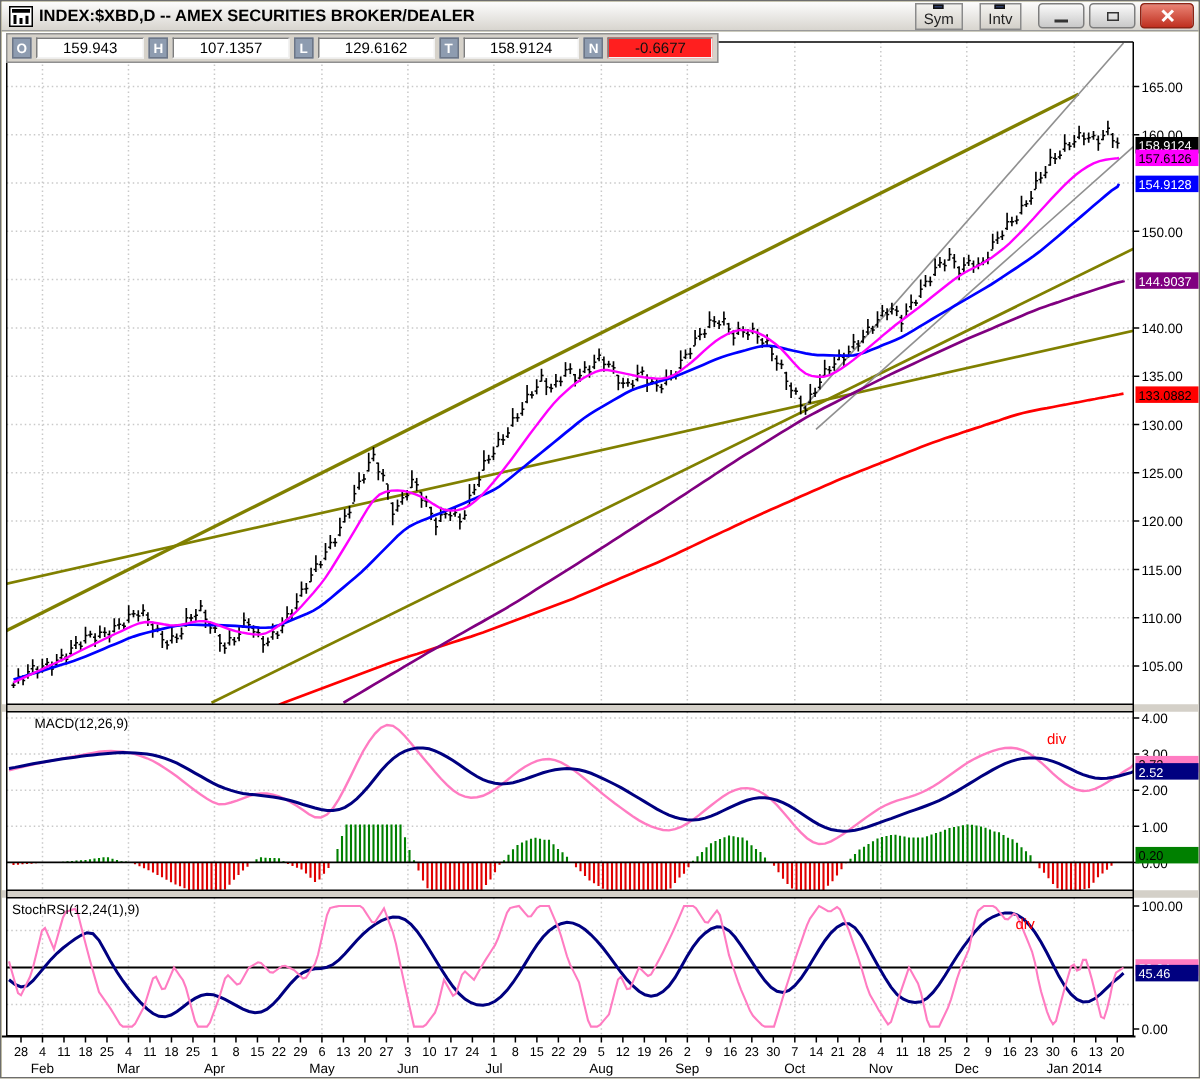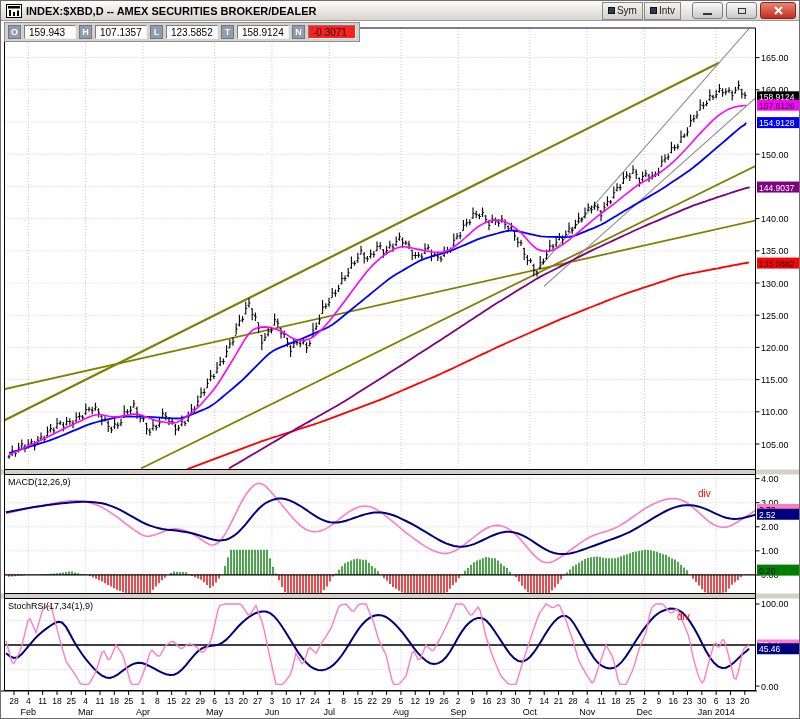--- a/index.html
+++ b/index.html
@@ -1,29 +1,29 @@
 <!DOCTYPE html>
 <html><head>
 <meta charset="utf-8">
 <style>
   html,body{margin:0;padding:0;background:#d4d0c8;font-family:"Liberation Sans",sans-serif;}
   .window{position:relative;width:800px;height:719px;background:#fef9c3;border:1px solid #6d6d6d;box-sizing:border-box;overflow:hidden;}
   .titlebar{position:absolute;left:0;top:0;width:100%;height:20px;background:linear-gradient(#fdfdfd,#d8d5cf);border-bottom:1px solid #9a9a9a;display:flex;align-items:center;z-index:30;box-sizing:border-box;padding:0 3px;}
   .app-icon{width:16px;height:14px;margin:0 4px 0 2px;flex:0 0 auto;}
   .title-text{font-size:11px;font-weight:700;color:#000;white-space:nowrap;overflow:hidden;}
   .tb-spacer{flex:1;}
-  .mini-btn{height:16px;display:flex;align-items:center;gap:2px;padding:0 5px;font-size:10px;color:#222;background:linear-gradient(#f4f3f0,#d3d0c9);border:1px solid #8a8a8a;margin-left:1px;cursor:default;}
+  .mini-btn{height:16px;display:flex;align-items:center;gap:2px;padding:0 5px;font-size:10px;color:#222;background:linear-gradient(#f4f3f0,#d3d0c9);border:1px solid #8a8a8a;margin-left:11px;cursor:default;flex-direction:column;}
   .mini-glyph{width:7px;height:7px;background:#2b3a66;border:1px solid #111;box-sizing:border-box;display:inline-block;}
   .win-btn{width:29px;height:15px;margin-left:3px;border:1px solid #7e7e7e;border-radius:3px;background:linear-gradient(#fafafa,#c9c9c9);display:flex;align-items:center;justify-content:center;}
   .win-btn.close{background:linear-gradient(#ea8374,#bf3020);border-color:#8e2314;width:34px;}
   .glyph-min{width:9px;height:0;border-bottom:2px solid #333;margin-top:6px;}
   .glyph-max{width:8px;height:6px;border:1px solid #333;box-sizing:border-box;}
   .quotebar{position:absolute;left:3px;top:21px;height:20px;display:flex;align-items:center;background:#d6d2ca;border:1px solid #8f8f8f;padding:0 3px;gap:3px;z-index:20;box-sizing:border-box;}
   .q-key{width:13px;height:14px;background:#8e9cb0;color:#fff;font-size:9px;font-weight:700;display:flex;align-items:center;justify-content:center;border:1px solid #6c7687;box-sizing:border-box;}
-  .q-val{height:14px;min-width:52px;background:#fff;color:#000;font-size:10px;display:flex;align-items:center;padding:0 4px;border:1px solid;border-color:#7d7d7d #f2f2f2 #f2f2f2 #7d7d7d;box-sizing:border-box;}
+  .q-val{height:14px;min-width:52px;background:#fff;color:#000;font-size:10px;display:flex;align-items:center;padding:0 17px;border:1px solid;border-color:#7d7d7d #f2f2f2 #f2f2f2 #7d7d7d;box-sizing:border-box;}
   .q-val.neg{background:#ff1f1f;color:#111;min-width:48px;}
   .pane-label{position:absolute;font-size:9px;color:#000;z-index:10;}
   .div-note{position:absolute;font-size:10px;font-weight:400;color:#ff0000;z-index:10;}
   svg text{font-family:"Liberation Sans",sans-serif;}
   #chart{position:absolute;left:0;top:0;z-index:1;}
 </style>
 </head>
 <body>
 
 <div class="window">
@@ -60,25 +60,25 @@
       </svg>
     </span>
   </div>
 
   <div class="quotebar">
     <span class="q-key">O</span>
     <span class="q-val">159.943</span>
     <span class="q-key">H</span>
     <span class="q-val">107.1357</span>
     <span class="q-key">L</span>
-    <span class="q-val">123.5852</span>
+    <span class="q-val">129.6162</span>
     <span class="q-key">T</span>
     <span class="q-val">158.9124</span>
     <span class="q-key">N</span>
-    <span class="q-val neg">-0.3071</span>
+    <span class="q-val neg">-0.6677</span>
   </div>
 
   <svg id="chart" width="800" height="719">
       <rect x="0" y="20" width="800" height="699" fill="#ffffff"></rect>
       <defs>
         <clipPath id="cp-price">
           <rect x="3.5" y="27" width="751" height="441.5"></rect>
         </clipPath>
         <clipPath id="cp-macd">
           <rect x="3.5" y="473.5" width="751" height="119"></rect>
@@ -1264,18 +1264,18 @@
       <text x="270.94" y="714" font-size="9" text-anchor="middle" fill="#000">Jun</text>
       <text x="328.26" y="714" font-size="9" text-anchor="middle" fill="#000">Jul</text>
       <text x="399.91" y="714" font-size="9" text-anchor="middle" fill="#000">Aug</text>
       <text x="457.23" y="714" font-size="9" text-anchor="middle" fill="#000">Sep</text>
       <text x="528.88" y="714" font-size="9" text-anchor="middle" fill="#000">Oct</text>
       <text x="586.2" y="714" font-size="9" text-anchor="middle" fill="#000">Nov</text>
       <text x="643.52" y="714" font-size="9" text-anchor="middle" fill="#000">Dec</text>
       <text x="715.17" y="714" font-size="9" text-anchor="middle" fill="#000">Jan 2014</text>
     </svg>
 
-  <div class="pane-label" style="left:7px;top:476px;">MACD(12,26,9)</div>
-  <div class="pane-label" style="left:7px;top:600px;">StochRSI(17,34(1),9)</div>
+  <div class="pane-label" style="left:22px;top:476px;">MACD(12,26,9)</div>
+  <div class="pane-label" style="left:7px;top:600px;">StochRSI(12,24(1),9)</div>
   <div class="div-note" style="left:697px;top:487px;">div</div>
   <div class="div-note" style="left:676px;top:610px;">div</div>
 
 </div>
 
 </body></html>

